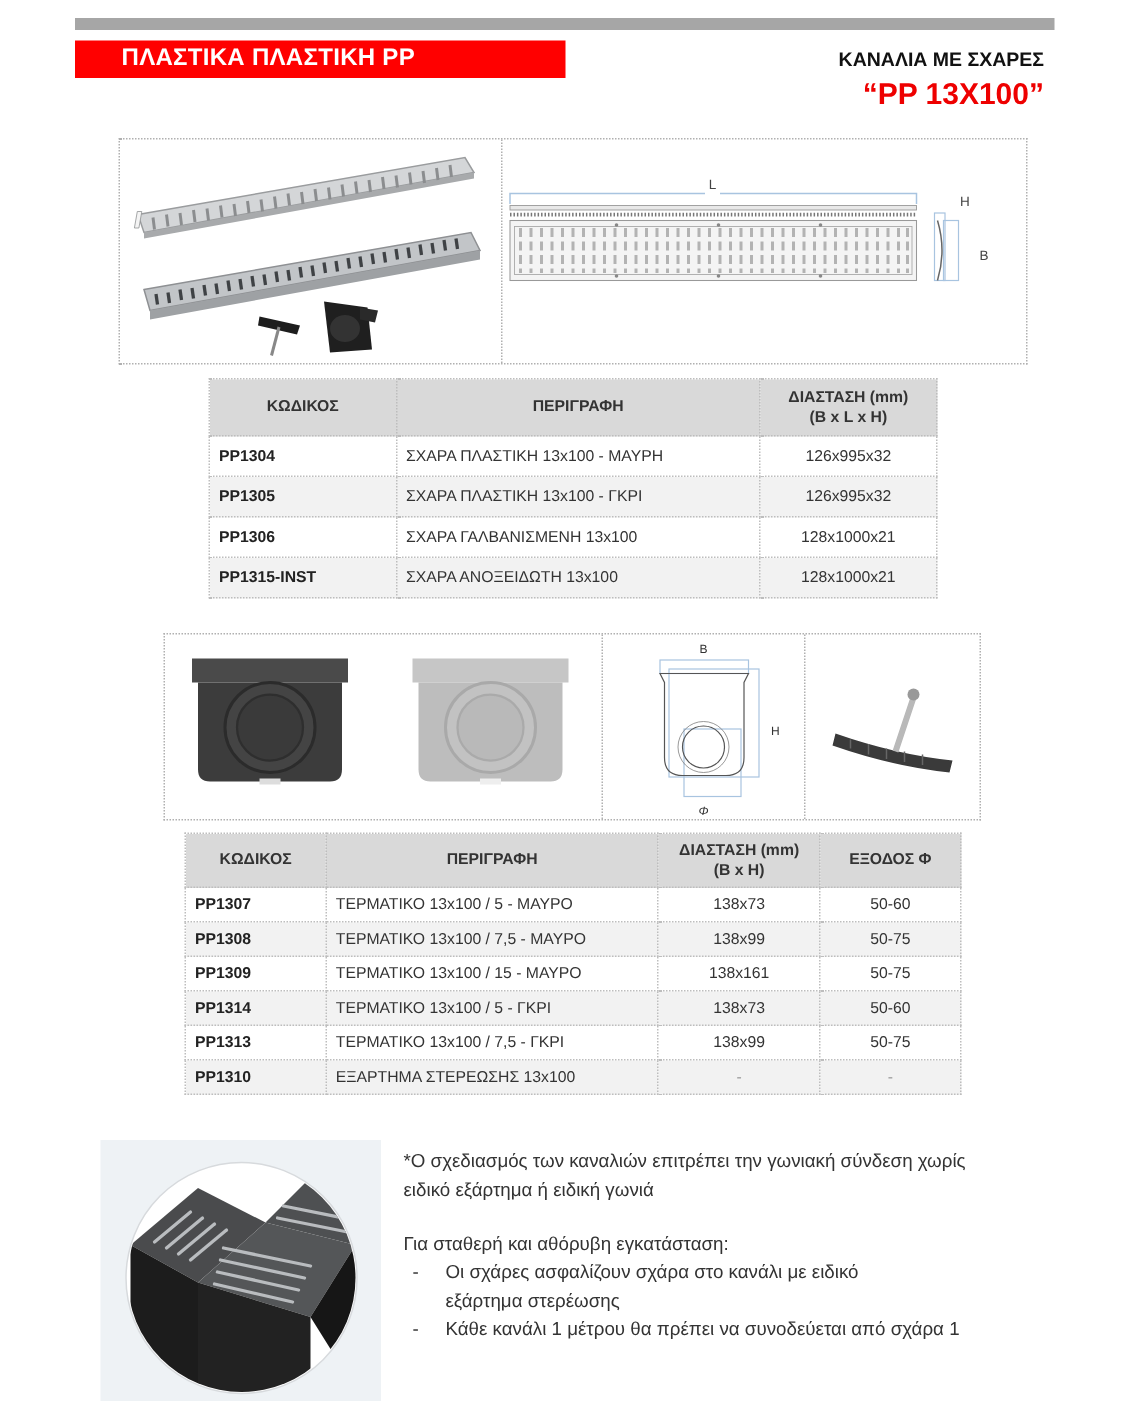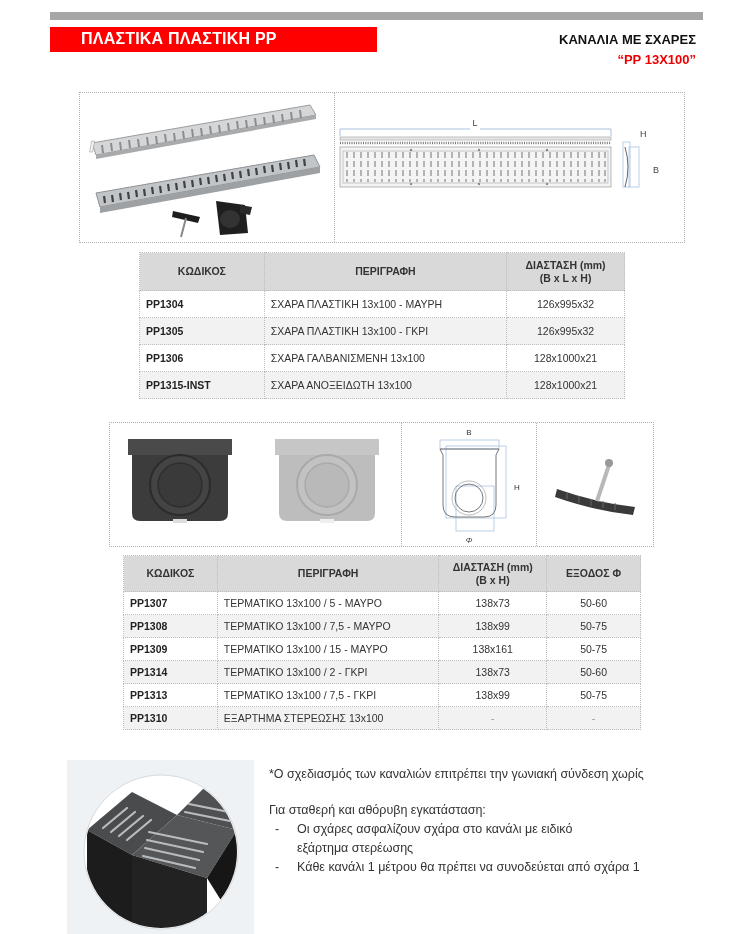--- a/index.html
+++ b/index.html
@@ -3,21 +3,21 @@
 <meta charset="utf-8">
 <style>
   * { box-sizing: border-box; margin: 0; padding: 0; }
   html, body { width: 749px; height: 934px; background: #ffffff; overflow: hidden; }
   body { position: relative; font-family: "Liberation Sans", sans-serif; color: #222; }
 
   .top-bar { position: absolute; left: 50px; top: 12px; width: 653px; height: 8px; background: #a6a6a6; }
   .title-banner { position: absolute; left: 50px; top: 27px; width: 327px; height: 25px; background: #ff0000; }
   .title-banner span { position: absolute; left: 31px; top: 3px; color: #ffffff; font-weight: bold; font-size: 16px; letter-spacing: 0.2px; }
   .subtitle { position: absolute; right: 53px; top: 32px; font-weight: bold; font-size: 13px; color: #111; text-align: right; }
-  .product-code { position: absolute; right: 53px; top: 52px; font-weight: bold; font-size: 13px; color: #ee0000; text-align: right; }
+  .product-code { position: absolute; right: 53px; top: 52px; font-weight: bold; font-size: 20px; color: #ee0000; text-align: right; }
 
   .panel { position: absolute; border: 1px dotted #b0b0b0; background: #fff; }
   .panel-cell { position: absolute; top: 0; bottom: 0; }
   .panel-divider { position: absolute; top: 0; bottom: 0; width: 0; border-left: 1px dotted #b0b0b0; }
 
   table { position: absolute; border-collapse: collapse; font-size: 10.5px; }
   th { background: #d9d9d9; font-weight: bold; color: #333; font-size: 10.5px; border: 1px dotted #bdbdbd; line-height: 13px; }
   td { border: 1px dotted #bdbdbd; color: #333; padding: 0 6px; }
   td.code { font-weight: bold; color: #222; }
   td.center { text-align: center; }
@@ -299,21 +299,21 @@
       <td class="center">50-75</td>
     </tr>
     <tr style="height:23px;">
       <td class="code">PP1309</td>
       <td>ΤΕΡΜΑΤΙΚΟ 13x100 / 15 - ΜΑΥΡΟ</td>
       <td class="center">138x161</td>
       <td class="center">50-75</td>
     </tr>
     <tr class="alt" style="height:23px;">
       <td class="code">PP1314</td>
-      <td>ΤΕΡΜΑΤΙΚΟ 13x100 / 2 - ΓΚΡΙ</td>
+      <td>ΤΕΡΜΑΤΙΚΟ 13x100 / 5 - ΓΚΡΙ</td>
       <td class="center">138x73</td>
       <td class="center">50-60</td>
     </tr>
     <tr style="height:23px;">
       <td class="code">PP1313</td>
       <td>ΤΕΡΜΑΤΙΚΟ 13x100 / 7,5 - ΓΚΡΙ</td>
       <td class="center">138x99</td>
       <td class="center">50-75</td>
     </tr>
     <tr class="alt" style="height:23px;">
@@ -349,20 +349,21 @@
           <line x1="76" y1="96" x2="128" y2="108"></line>
         <line x1="118" y1="52" x2="168" y2="62"></line>
           <line x1="122" y1="44" x2="172" y2="54"></line>
       </g>
     </g>
   </svg>
 </div>
 
 <div class="notes">
   <p>*Ο σχεδιασμός των καναλιών επιτρέπει την γωνιακή σύνδεση χωρίς</p>
+  <p>ειδικό εξάρτημα ή ειδική γωνιά</p>
   <div class="spacer"></div>
   <p>Για σταθερή και αθόρυβη εγκατάσταση:</p>
   <ul>
     <li>
       <span class="dash">-</span>
       <div>Οι σχάρες ασφαλίζουν σχάρα στο κανάλι με ειδικό</div>
       <div>εξάρτημα στερέωσης</div>
     </li>
     <li>
       <span class="dash">-</span>

